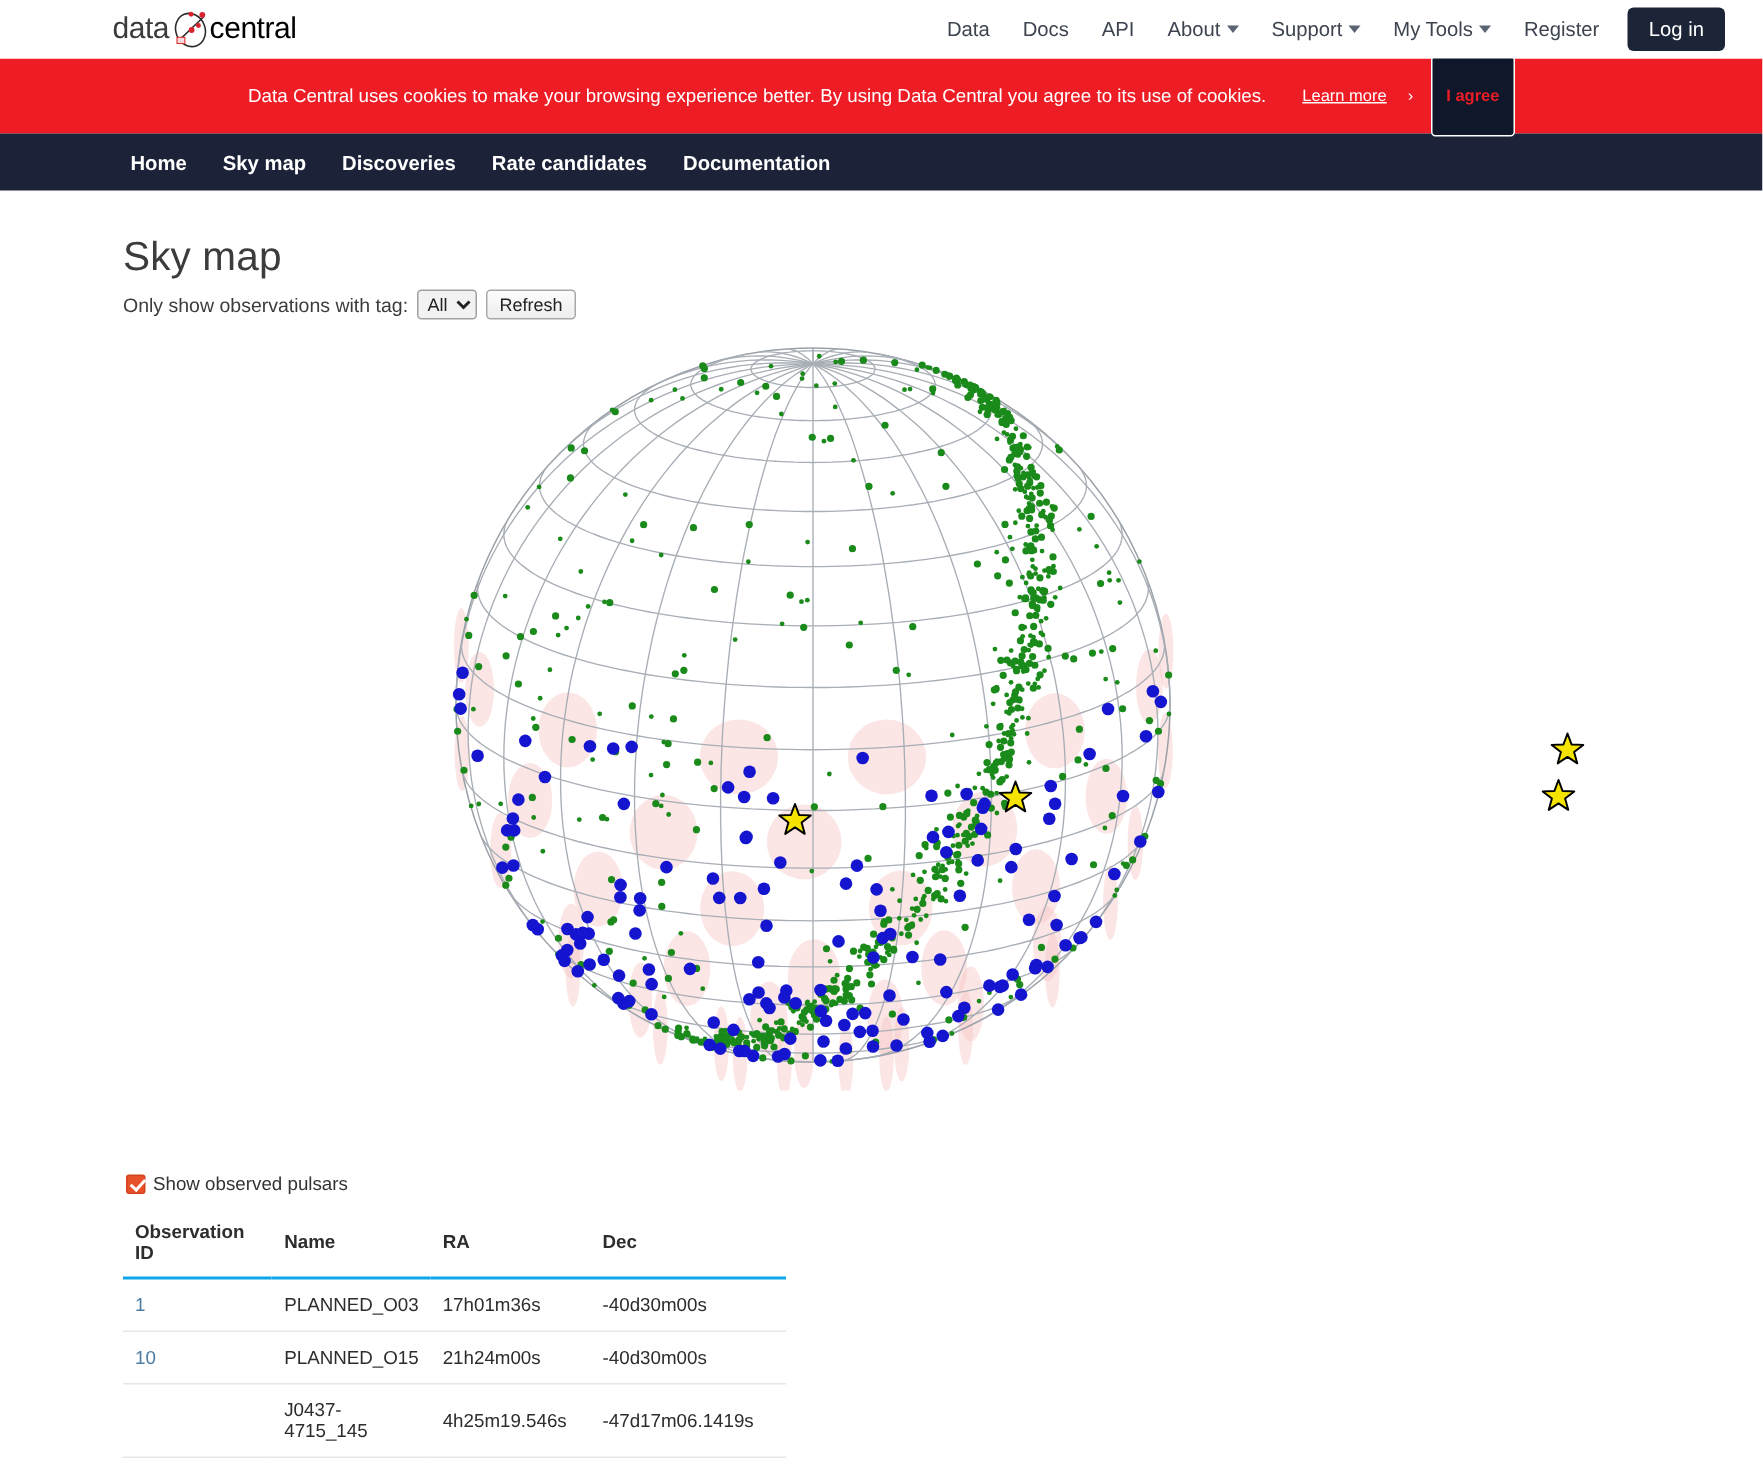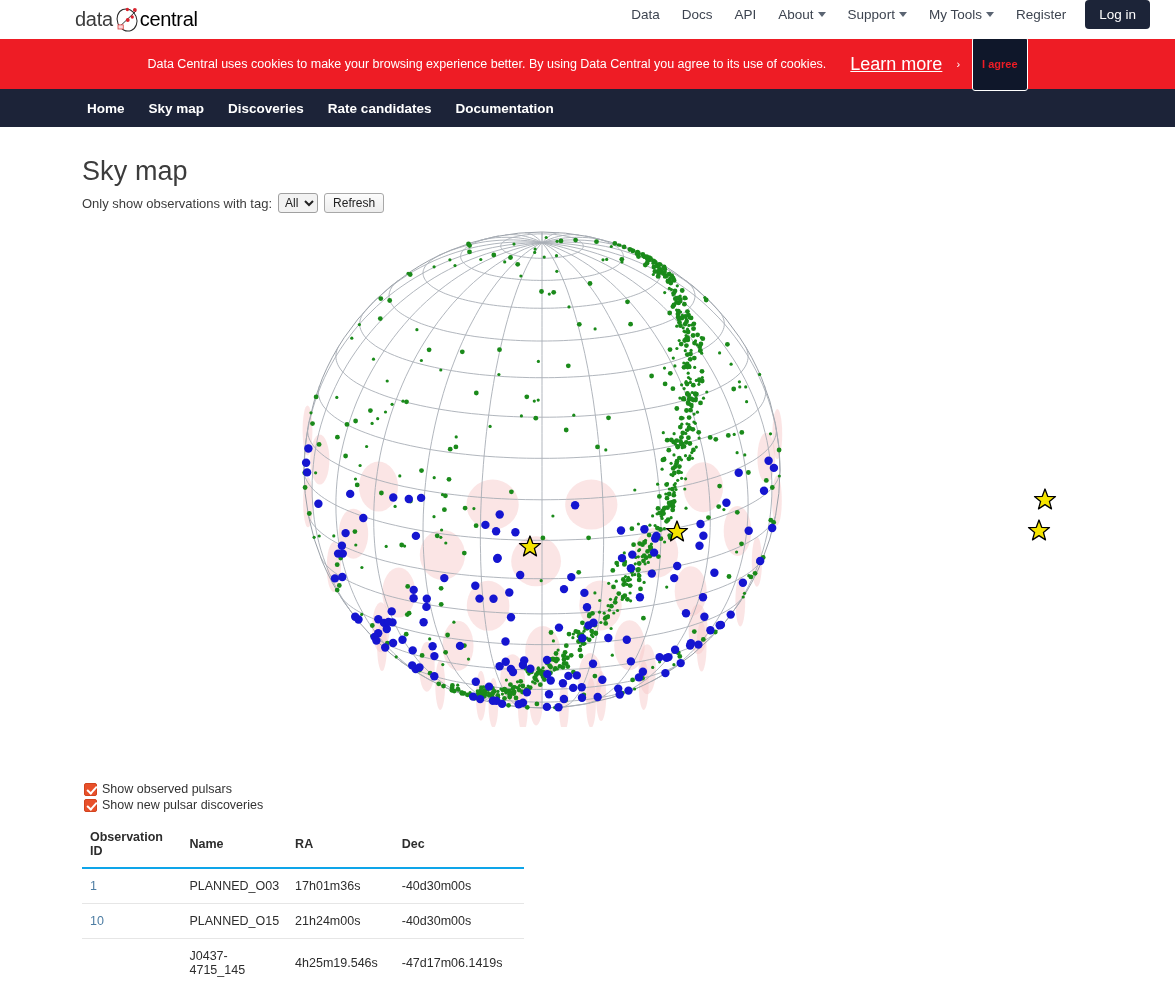--- a/index.html
+++ b/index.html
@@ -11,20 +11,21 @@
     font-family: "Liberation Sans", sans-serif;
     color: #333333;
     overflow: hidden;
   }
 
   
   .top-header {
     height: 39px;
     background: #ffffff;
     display: flex;
+    align-items: center;
     position: relative;
   }
   .logo {
     margin-left: 75px;
     display: flex;
     align-items: center;
     gap: 0px;
     user-select: none;
   }
   .logo-text-1 {
@@ -80,21 +81,21 @@
     justify-content: center;
     gap: 12px;
   }
   .cookie-text {
     color: #ffffff;
     font-size: 12.5px;
   }
   .cookie-link {
     color: #ffffff;
     text-decoration: underline;
-    font-size: 18px;
+    font-size: 11px;
     margin-left: 12px;
   }
   .cookie-chevron {
     color: #ffffff;
     font-size: 11px;
     margin-left: 2px;
   }
   .agree-btn {
     background: #0f172a;
     color: #ee1c25;
@@ -1387,24 +1388,20 @@
           <polygon points="967.0,293.0 969.7,300.3 977.5,300.6 971.4,305.4 973.5,312.9 967.0,308.6 960.5,312.9 962.6,305.4 956.5,300.6 964.3,300.3" fill="#f5e400" stroke="#000000" stroke-width="1.3" stroke-linejoin="round"></polygon>
         </g>
       </svg>
   </div>
 
   <div class="legend">
     <label class="legend-row">
       <span class="cb checked"></span>
       <span>Show observed pulsars</span>
     </label>
-    <label class="legend-row">
-      <span class="cb checked"></span>
-      <span>Show new pulsar discoveries</span>
-    </label>
   </div>
 
   <table class="obs-table">
     <thead>
       <tr>
         <th class="col-id">Observation ID</th>
         <th class="col-name">Name</th>
         <th class="col-ra">RA</th>
         <th class="col-dec">Dec</th>
       </tr>

